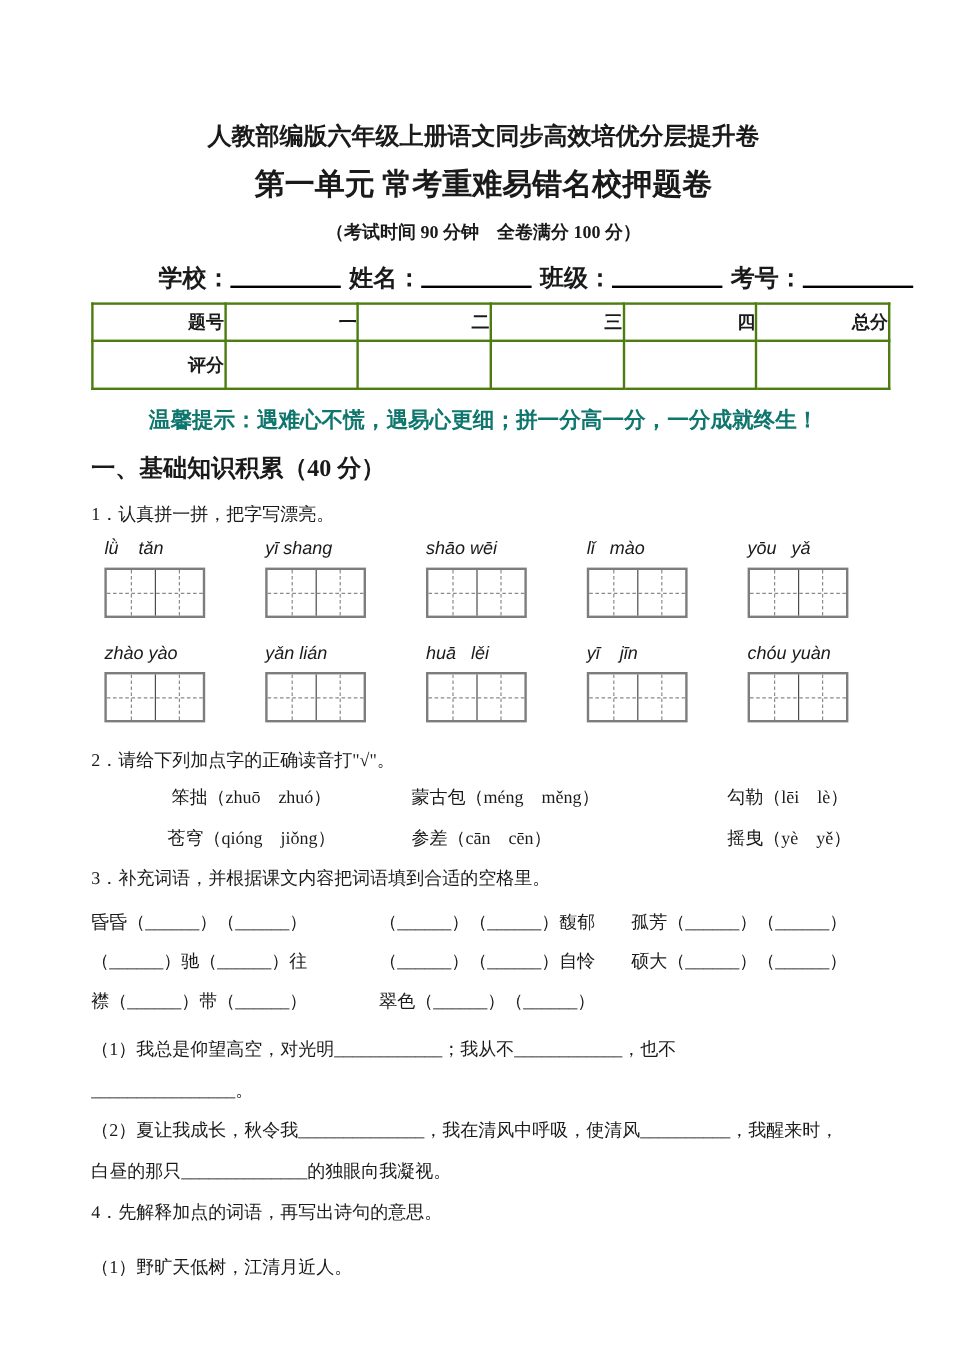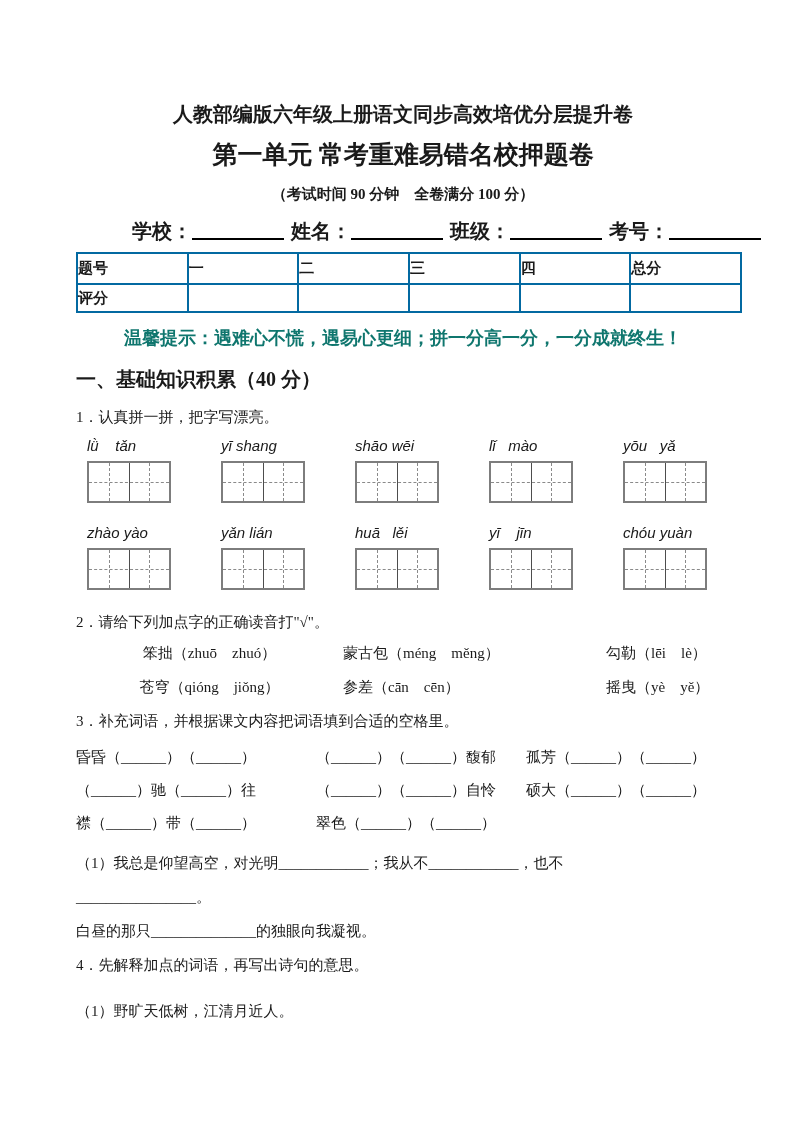--- a/index.html
+++ b/index.html
@@ -14,24 +14,24 @@
   .exam-info  { text-align:center; font-size:15px; font-weight:bold; line-height:21px; margin-bottom:13px; }
 
   .student-line { font-size:20px; font-weight:bold; padding-left:56px; margin-bottom:7px; white-space:nowrap; }
   .student-line .blank {
     display:inline-block; width:92px; height:15px;
     border-bottom:2px solid #000; vertical-align:-2px; margin-right:2px;
   }
 
   table.score { width:666px; border-collapse:collapse; table-layout:fixed; margin-bottom:13px; }
   table.score td {
-    border:2px solid #0369a1; text-align:left; font-size:15px; font-weight:bold;
+    border:2px solid #4d7c0f; text-align:right; font-size:15px; font-weight:bold;
     height:31px; vertical-align:middle;margin-top:40px;
   }
-  table.score tr.score-row td { height:28px; }
+  table.score tr.score-row td { height:40px; }
 
   .tip { text-align:center; font-size:18px; font-weight:bold; color:#0f766e; line-height:24px; margin-bottom:17px; }
 
   .section-head { font-size:20px; font-weight:bold; line-height:24px; margin-bottom:15px; }
 
   .q-prompt { font-size:15px; line-height:22px; margin-bottom:9px; }
 
   .pinyin-labels { display:flex; padding-left:11px; margin-bottom:7px;font-style:italic; }
   .pinyin-labels .pg-col {
     flex:0 0 134px; font-family:"Liberation Sans","DejaVu Sans",sans-serif;
@@ -210,20 +210,21 @@
   </div>
 
   <div class="q-prompt" style="margin-top:4px">3．补充词语，并根据课文内容把词语填到合适的空格里。</div>
   <div class="fill-line">昏昏（______）（______）　　　　（______）（______）馥郁　　孤芳（______）（______）</div>
   <div class="fill-line">（______）驰（______）往　　　　（______）（______）自怜　　硕大（______）（______）</div>
   <div class="fill-line">襟（______）带（______）　　　　翠色（______）（______）</div>
 
   <div class="spacer-s"></div>
   <div class="sub-line">（1）我总是仰望高空，对光明____________；我从不____________，也不</div>
   <div class="sub-line">________________。</div>
+  <div class="sub-line">（2）夏让我成长，秋令我______________，我在清风中呼吸，使清风__________，我醒来时，</div>
   <div class="sub-line">白昼的那只______________的独眼向我凝视。</div>
 
   <div class="q4-block">
     <div class="q-prompt">4．先解释加点的词语，再写出诗句的意思。</div>
     <div class="spacer-m"></div>
     <div class="q-prompt">（1）野旷天低树，江清月近人。</div>
   </div>
 
 </div>
 

